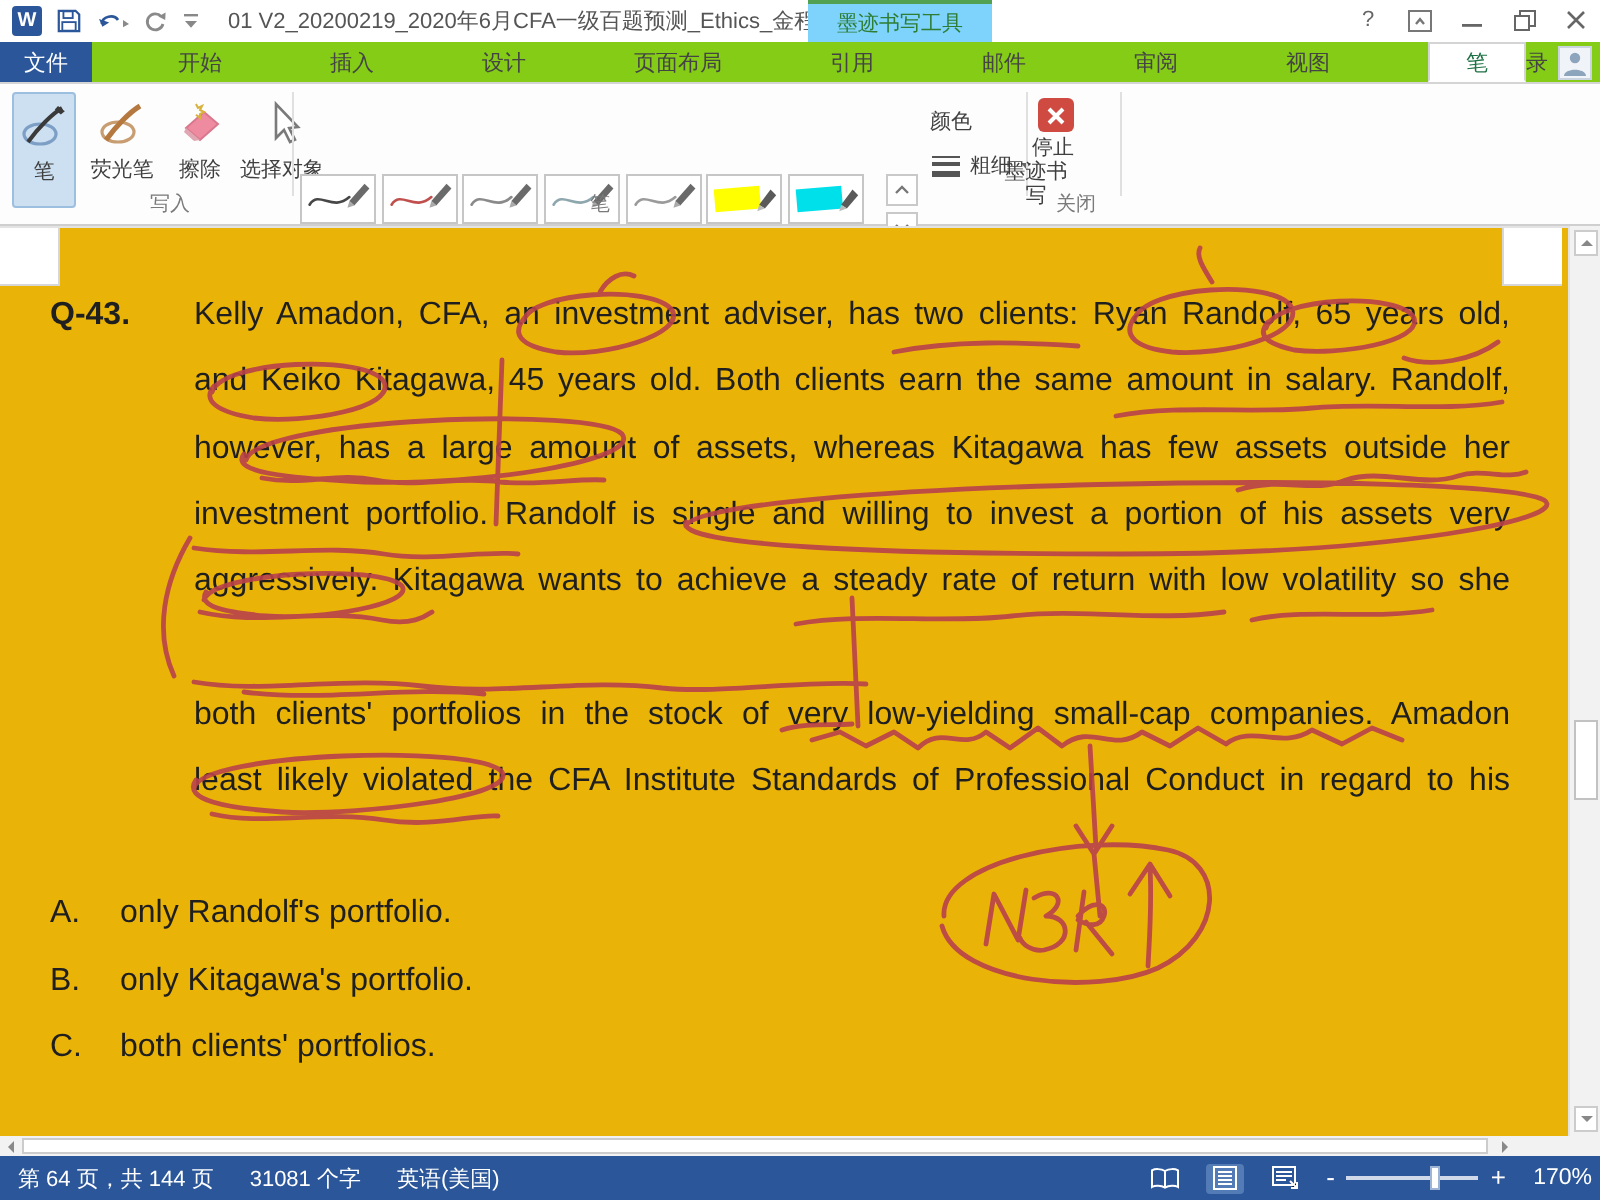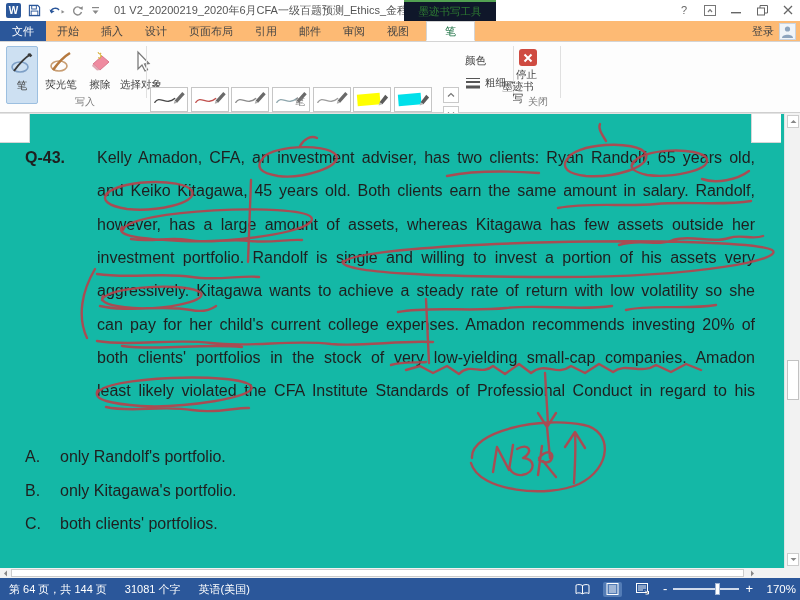--- a/index.html
+++ b/index.html
@@ -7,27 +7,27 @@
   body { font-family:"Liberation Sans","DejaVu Sans",sans-serif; background:#fff; }
   #window { position:relative; width:800px; height:600px; background:#fff; overflow:hidden; }
 
   
   #titlebar { position:absolute; left:0; top:0; width:800px; height:21px; background:#fff; display:flex; align-items:center; }
   .qat { display:flex; align-items:center; gap:7px; padding-left:6px; }
   .qat svg { display:block; }
   .app-icon { width:15px; height:15px; background:#2b579a; color:#fff; font-size:10px; font-weight:bold;
               display:flex; align-items:center; justify-content:center; border-radius:2px; }
   .doc-title { font-size:11px; color:#555; margin-left:14px; white-space:nowrap; }
-  #ctx-header { position:absolute; left:404px; top:0; width:92px; height:21px; background:#0f172a;
+  #ctx-header { position:absolute; left:404px; top:0; width:92px; height:21px; background:#7dd3fc;
                 border-top:2px solid #52a152; color:#2e7d32; font-size:10.5px; display:flex; align-items:center; justify-content:center; }
   .win-controls { position:absolute; right:2px; top:2px; display:flex; align-items:center; gap:6px; }
   .win-btn { width:20px; height:16px; display:flex; align-items:center; justify-content:center; color:#666; font-size:11px; }
 
   
-  #tabrow { position:absolute; left:0; top:21px; width:800px; height:21px; background:#fdba74; border-bottom:1px solid #d4d4d4; display:flex; align-items:stretch; }
+  #tabrow { position:absolute; left:0; top:21px; width:800px; height:21px; background:#84cc16; border-bottom:1px solid #d4d4d4; display:flex; align-items:stretch;gap:32px; }
   .tab-file { width:46px; background:#2b579a; color:#fff; font-size:11px; display:flex; align-items:center; justify-content:center; }
   .tab { padding:0 11px; font-size:11px; color:#444; display:flex; align-items:center; }
   .tab-ctx { padding:0 18px; font-size:11px; color:#1e7145; display:flex; align-items:center; background:#fff;
              border:1px solid #d4d4d4; border-bottom:1px solid #fff; margin-left:6px; position:relative; top:0; z-index:2; }
   .signin { position:absolute; right:4px; top:2px; display:flex; align-items:center; gap:5px; font-size:11px; color:#444; }
 
   
   #ribbon { position:absolute; left:0; top:42px; width:800px; height:71px; background:#fdfdfd; border-bottom:1px solid #cfcfcf; }
   .grp-label { position:absolute; bottom:3px; font-size:10px; color:#7a7a7a; text-align:center; }
   .rib-sep { position:absolute; top:4px; bottom:14px; width:1px; background:#e0e0e0; }
@@ -39,21 +39,21 @@
   .gi svg { width:100%; height:100%; display:block; }
   .gal-scroll { position:absolute; left:443px; top:45px; width:16px; height:53px; display:flex; flex-direction:column; justify-content:space-between; }
   .gs-btn { width:16px; height:16px; background:#fff; border:1px solid #c9c9c9; display:flex; align-items:center; justify-content:center; }
   .mini-btn { position:absolute; left:465px; height:18px; display:flex; align-items:center; gap:4px; font-size:10.5px; color:#3f3f3f; }
   #stop-btn { position:absolute; left:499px; top:4px; width:38px; height:58px; display:flex; flex-direction:column; align-items:flex-end; padding-top:3px; }
   #stop-btn .lbl { font-size:10.5px; color:#3f3f3f; line-height:12px; text-align:center; margin-top:2px; }
   .stop-ico { width:18px; height:18px; background:#cf4b41; border-radius:3px; display:flex; align-items:center; justify-content:center; }
   #collapse-rib { position:absolute; left:766px; top:99px; width:18px; height:12px; display:flex; align-items:center; justify-content:center; }
 
   
-  #doc { position:absolute; left:0; top:113px; width:784px; height:455px; background:#14b8a6; border-top:1px solid #e3e3e3; }
+  #doc { position:absolute; left:0; top:113px; width:784px; height:455px; background:#eab308; border-top:1px solid #e3e3e3; }
   .pgcorner { position:absolute; top:0; width:30px; height:29px; background:#fff; }
   .pgcorner.l { left:0; border-right:1px solid #d6d6d6; border-bottom:1px solid #d6d6d6; }
   .pgcorner.r { right:3px; border-left:1px solid #d6d6d6; border-bottom:1px solid #d6d6d6; }
   .qno { position:absolute; left:25px; top:35px; font-size:16px; font-weight:bold; color:#1f1f1f; }
   .dline { position:absolute; left:97px; width:658px; font-size:16px; color:#1f1f1f; white-space:nowrap; }
   .dline.j { white-space:normal; text-align:justify; text-align-last:justify; }
   .opt { position:absolute; font-size:16px; color:#1f1f1f; }
   .opt .letter { position:absolute; left:25px; }
   .opt .otext { position:absolute; left:60px; white-space:nowrap; }
 
@@ -365,21 +365,20 @@
   <div id="doc">
     <div class="pgcorner l"></div>
     <div class="pgcorner r"></div>
     <div class="qno">Q-43.</div>
 
     <div class="dline j" style="top:35px;">Kelly Amadon, CFA, an investment adviser, has two clients: Ryan Randolf, 65 years old,</div>
     <div class="dline j" style="top:68px;">and Keiko Kitagawa, 45 years old. Both clients earn the same amount in salary. Randolf,</div>
     <div class="dline j" style="top:102px;">however, has a large amount of assets, whereas Kitagawa has few assets outside her</div>
     <div class="dline j" style="top:135px;">investment portfolio. Randolf is single and willing to invest a portion of his assets very</div>
     <div class="dline j" style="top:168px;">aggressively. Kitagawa wants to achieve a steady rate of return with low volatility so she</div>
-    <div class="dline j" style="top:202px;">can pay for her child's current college expenses. Amadon recommends investing 20% of</div>
     <div class="dline j" style="top:235px;">both clients' portfolios in the stock of very low-yielding small-cap companies. Amadon</div>
     <div class="dline j" style="top:268px;">least likely violated the CFA Institute Standards of Professional Conduct in regard to his</div>
 
     <div class="opt" style="top:334px;">
       <span class="letter">A.</span>
       <span class="otext">only Randolf's portfolio.</span>
     </div>
     <div class="opt" style="top:368px;">
       <span class="letter">B.</span>
       <span class="otext">only Kitagawa's portfolio.</span>

